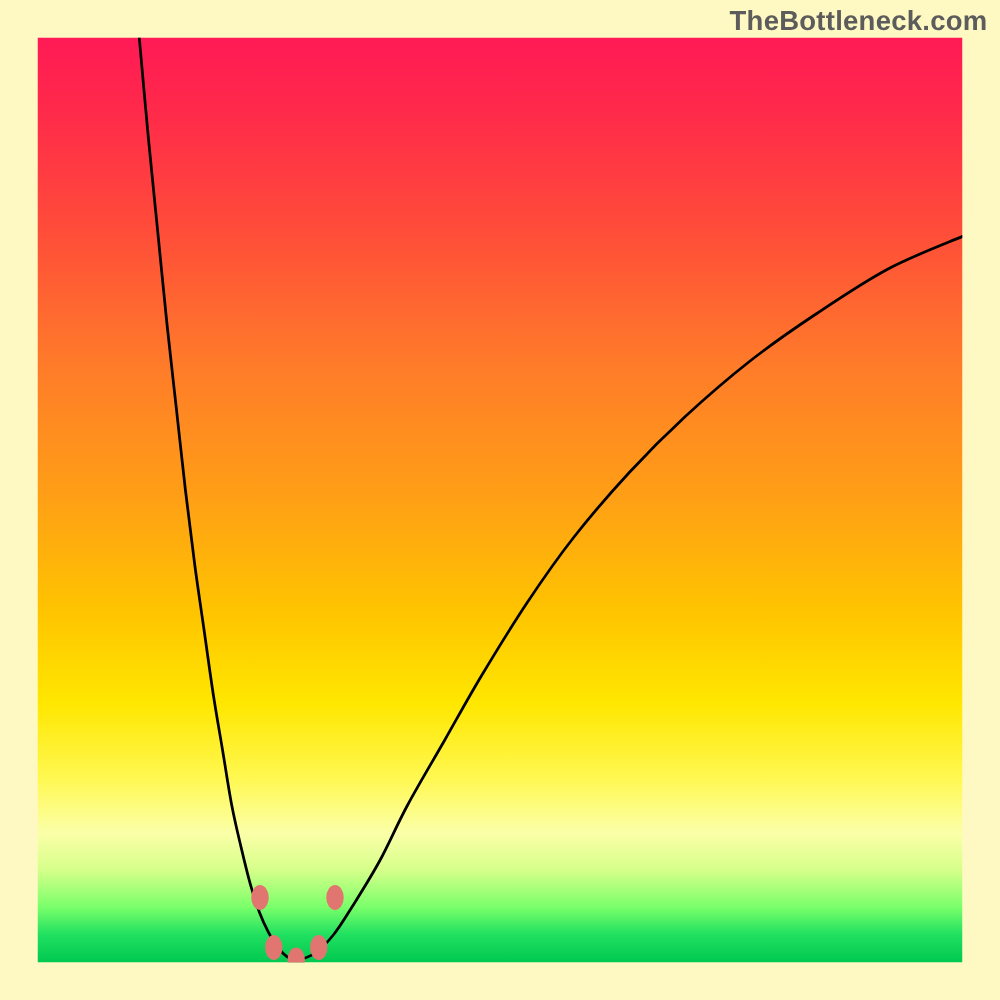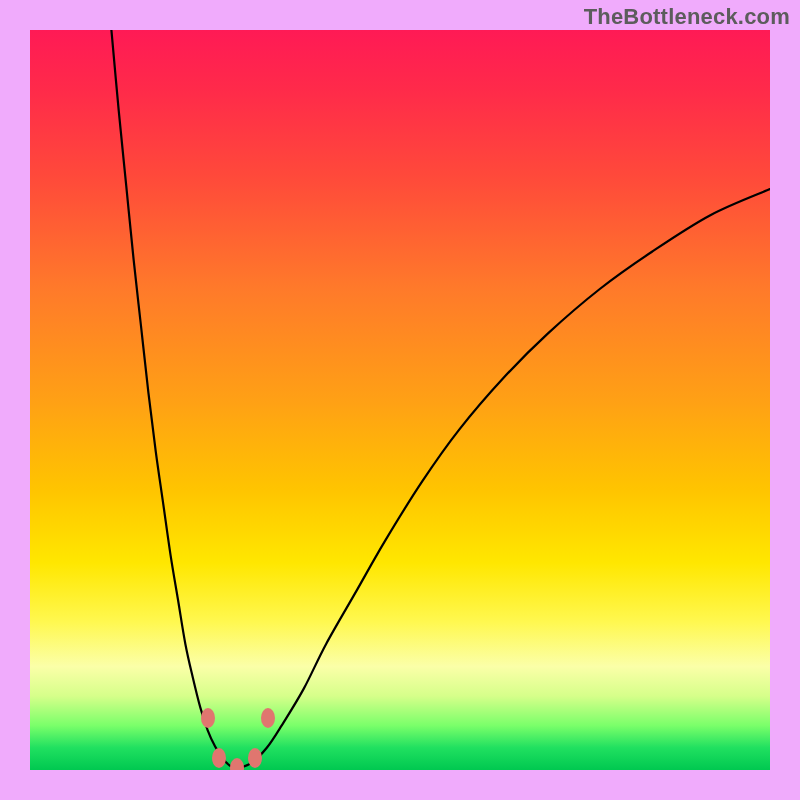--- a/index.html
+++ b/index.html
@@ -6,21 +6,21 @@
     margin: 0;
     padding: 0;
     width: 800px;
     height: 800px;
     background: #000;
     overflow: hidden;
   }
   .outer {
     width: 800px;
     height: 800px;
-    background: #f0abfc;
+    background: #fef9c3;
     position: relative;
   }
   .plot {
     position: absolute;
     left: 30px;
     top: 30px;
     width: 740px;
     height: 740px;
     overflow: hidden;
   }

